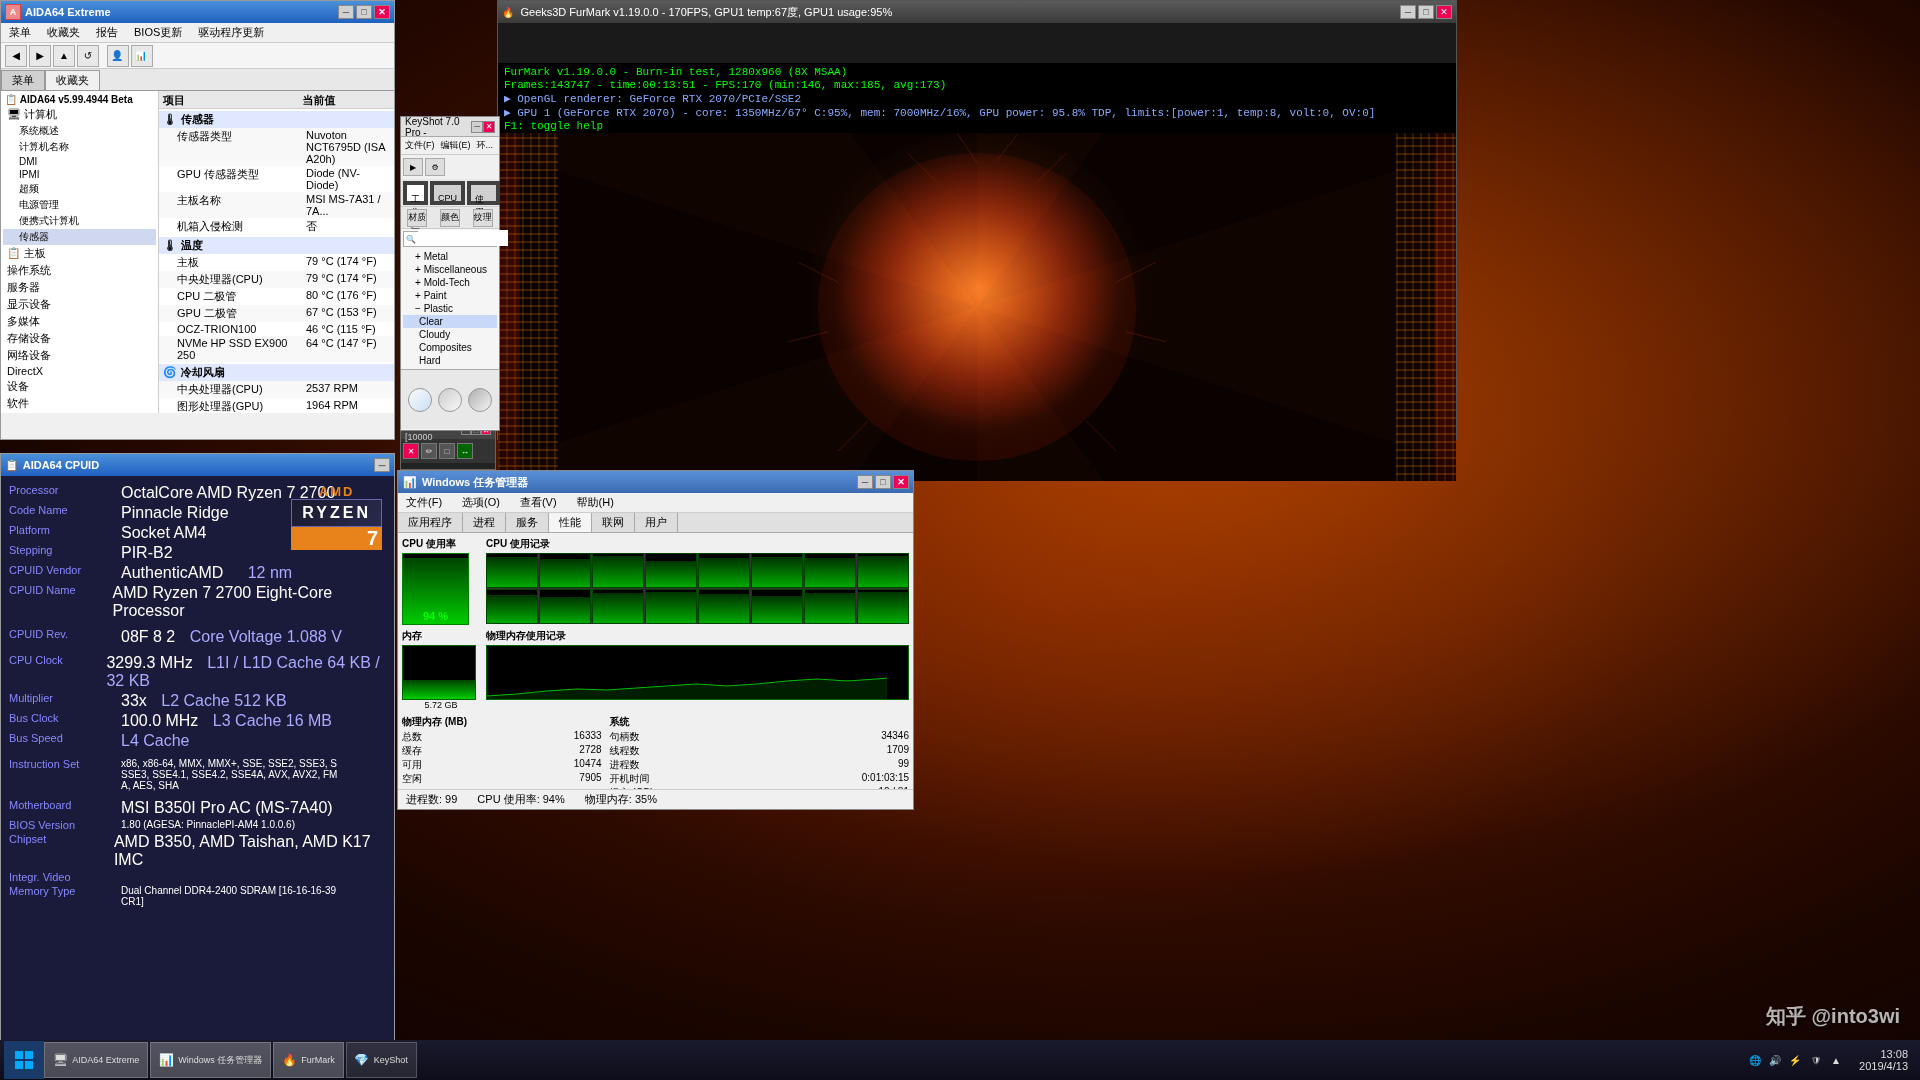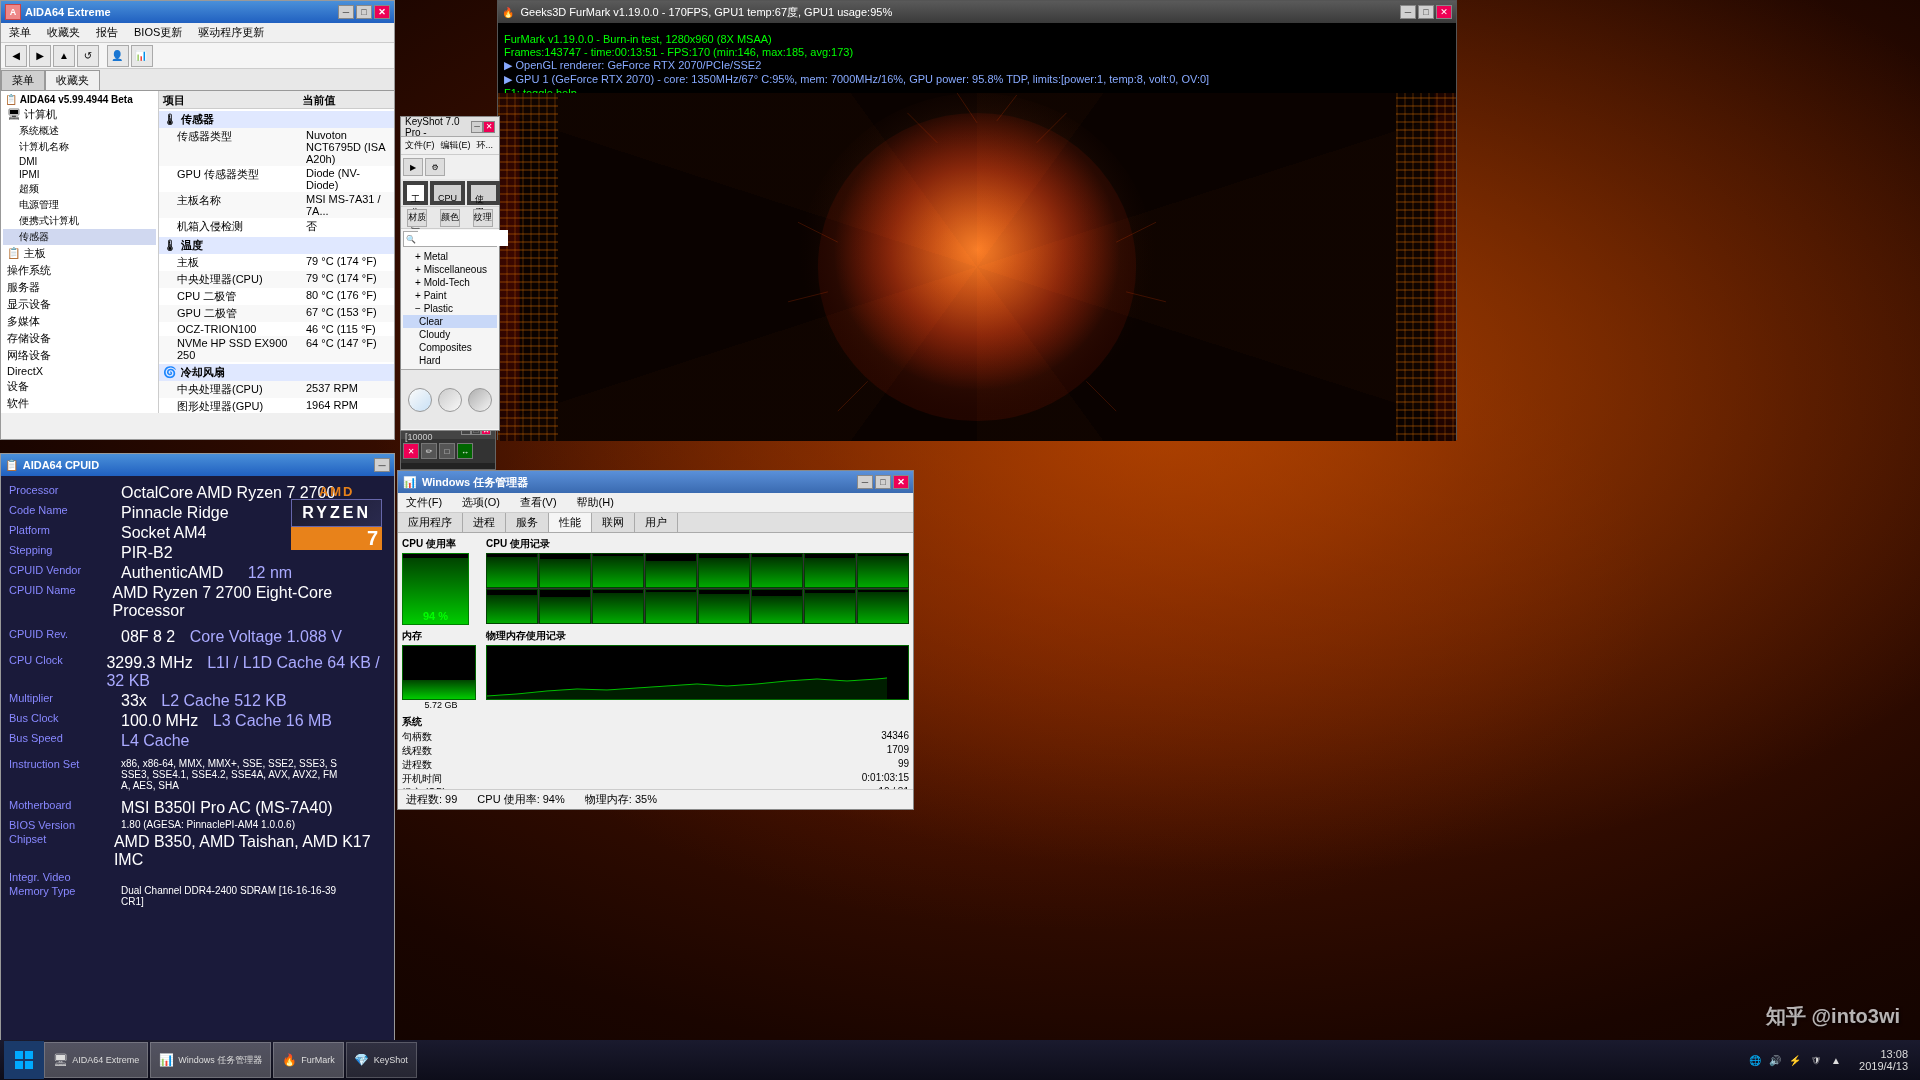--- a/index.html
+++ b/index.html
@@ -248,24 +248,25 @@
       display: flex;
       align-items: center;
       padding: 0 4px;
       color: white;
       font-size: 11px;
     }
     .furmark-title { flex: 1; font-size: 11px; color: #fff; }
     .furmark-info-bar {
       height: 70px;
       background: #000;
-      padding: 10px 6px;
+      padding: 3px 6px;
       color: #00ff00;
       font-size: 11px;
-      font-family: Liberation Sans, sans-serif;
+      font-family: Liberation Mono, monospace;
+      margin-top: 40px;
     }
     .furmark-info-bar .info-line { margin-bottom: 1px; }
     .furmark-render-area {
       height: calc(440px - 22px - 70px);
       background: radial-gradient(ellipse at 50% 50%, #cc4400 0%, #881100 30%, #440800 60%, #1a0300 100%);
       position: relative;
       overflow: hidden;
     }
     .furmark-render-area::after {
       content: '';
@@ -1013,20 +1014,41 @@
       <div style="flex:1;">
         <div style="font-size:10px; font-weight:bold; margin-bottom:2px;">物理内存使用记录</div>
         <svg width="100%" height="55" style="background:#000; border:1px solid #006600; display:block;">
           <polyline points="0,50 30,48 60,45 90,43 120,44 150,42 180,40 210,38 240,40 270,38 300,35 330,33 360,35 390,33 400,32" stroke="#00cc00" stroke-width="1" fill="none"></polyline>
           <polyline points="0,50 30,48 60,45 90,43 120,44 150,42 180,40 210,38 240,40 270,38 300,35 330,33 360,35 390,33 400,32 400,55 0,55" stroke="none" fill="rgba(0,100,0,0.3)"></polyline>
         </svg>
       </div>
     </div>
 
     <div style="display:flex; gap:8px; font-size:10px; padding:2px 0;">
+      <div style="flex:1;">
+        <div style="font-weight:bold; margin-bottom:1px;">物理内存 (MB)</div>
+        <div style="display:flex; justify-content:space-between;">
+          <span>总数</span>
+          <span>16333</span>
+        </div>
+        <div style="display:flex; justify-content:space-between;">
+          <span>缓存</span>
+          <span>2728</span>
+        </div>
+        <div style="display:flex; justify-content:space-between;">
+          <span>可用</span>
+          <span>10474</span>
+        </div>
+        <div style="display:flex; justify-content:space-between;">
+          <span>空闲</span>
+          <span>7905</span>
+        </div>
+        <div style="font-weight:bold; margin-top:2px; margin-bottom:1px;">核心内存 (MB)</div>
+
+      </div>
       <div style="flex:1.5;">
         <div style="font-weight:bold; margin-bottom:1px;">系统</div>
         <div style="display:flex; justify-content:space-between;">
           <span>句柄数</span>
           <span>34346</span>
         </div>
         <div style="display:flex; justify-content:space-between;">
           <span>线程数</span>
           <span>1709</span>
         </div>

